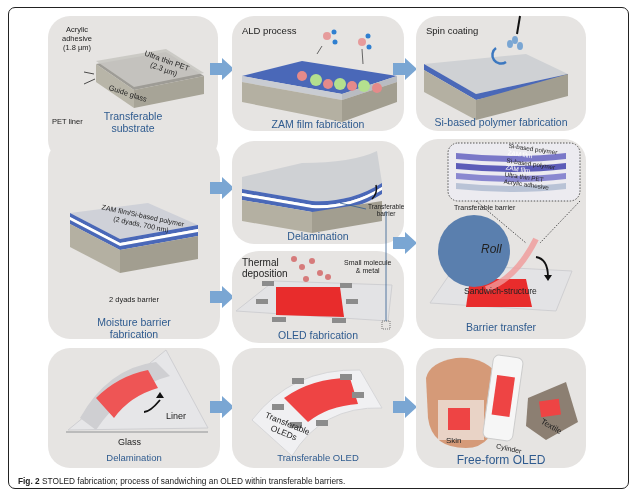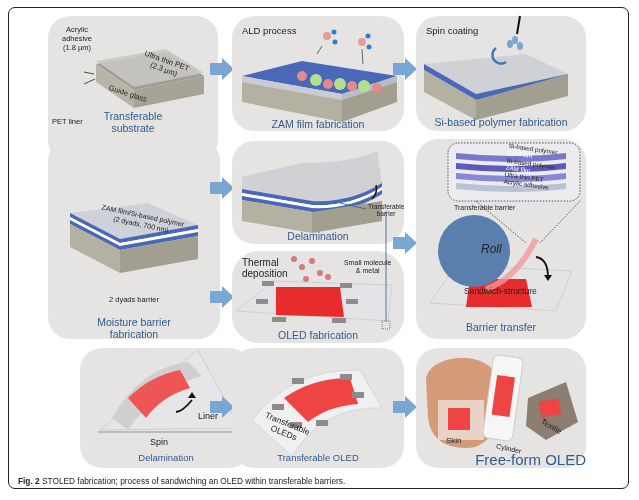--- a/index.html
+++ b/index.html
@@ -195,31 +195,31 @@
     <div style="color:#fff;">ZAM film</div>
     <div>Ultra thin PET</div>
     <div>Acrylic adhesive</div>
   </div>
   <div class="lbl" style="left:38px;top:64px;font-size:7px;">Transferable barrier</div>
   <div class="lbl" style="left:65px;top:106px;font-size:12px;font-style:italic;">Roll</div>
   <div class="lbl" style="left:48px;top:148px;font-size:8.5px;">Sandwich-structure</div>
   <div class="caption" style="left:0;width:170px;top:182px;">Barrier transfer</div>
 </div>
 
-<div class="panel" style="left:48px;top:348px;width:172px;height:120px;margin-left:32px;">
+<div class="panel" style="left:48px;top:348px;width:172px;height:120px;">
   <svg width="172" height="120">
     <polygon points="20,82 118,2 160,80" fill="#e6e6e8" stroke="#cfcfd2"></polygon>
     <path d="M32,70 Q60,20 108,14 L122,28 Q76,40 48,82 Z" fill="#cfcfd2"></path>
     <path d="M48,50 Q70,28 100,22 L110,40 Q82,48 66,70 Z" fill="#ee5555"></path>
     <path d="M112,52 q-10,12 -16,12" fill="none" stroke="#111" stroke-width="1.8"></path>
     <polygon points="108,50 116,50 112,44" fill="#111"></polygon>
     <line x1="18" y1="84" x2="160" y2="84" stroke="#bbb" stroke-width="2"></line>
   </svg>
   <div class="lbl" style="left:118px;top:64px;font-size:9px;">Liner</div>
-  <div class="lbl" style="left:70px;top:90px;font-size:9px;">Spin</div>
+  <div class="lbl" style="left:70px;top:90px;font-size:9px;">Glass</div>
   <div class="caption" style="left:0;width:172px;top:104px;font-size:9.5px;">Delamination</div>
 </div>
 
 <div class="arrow arrow-r" style="left:222px;top:396px;"></div>
 
 <div class="panel" style="left:232px;top:348px;width:172px;height:120px;">
   <svg width="172" height="120">
     <path d="M20,72 Q60,20 128,22 L150,60 Q90,58 60,108 Z" fill="#f0f0f2" stroke="#d6d6d8"></path>
     <path d="M52,50 Q80,30 118,30 L126,56 Q96,58 76,74 Z" fill="#ee4444"></path>
     <rect x="60" y="30" width="12" height="6" fill="#8c8c8c"></rect>
@@ -244,19 +244,19 @@
     <rect x="22" y="52" width="46" height="40" fill="#efe6e0" opacity="0.75"></rect>
     <rect x="32" y="60" width="22" height="22" fill="#ee4444"></rect>
     <rect x="72" y="8" width="30" height="84" rx="6" fill="#f6f6f6" stroke="#ccc" transform="rotate(8 87 50)"></rect>
     <rect x="78" y="28" width="18" height="40" fill="#ee4444" transform="rotate(8 87 50)"></rect>
     <polygon points="112,50 150,34 162,74 130,92 110,78" fill="#8c7f72"></polygon>
     <rect x="124" y="52" width="20" height="16" fill="#ee4444" transform="rotate(-8 134 60)"></rect>
   </svg>
   <div class="lbl" style="left:30px;top:88px;font-size:8px;">Skin</div>
   <div class="lbl" style="left:80px;top:96px;font-size:7px;transform:rotate(12deg);">Cylinder</div>
   <div class="lbl" style="left:124px;top:74px;font-size:8px;transform:rotate(30deg);">Textile</div>
-  <div class="caption" style="left:0;width:170px;top:106px;font-size:15px;text-align:right;">Free-form OLED</div>
+  <div class="caption" style="left:0;width:170px;top:106px;font-size:12px;">Free-form OLED</div>
 </div>
 
 <div class="figcap">
   <b>Fig. 2</b>
   <span>STOLED fabrication; process of sandwiching an OLED within transferable barriers.</span>
 </div>
 
 </body></html>

